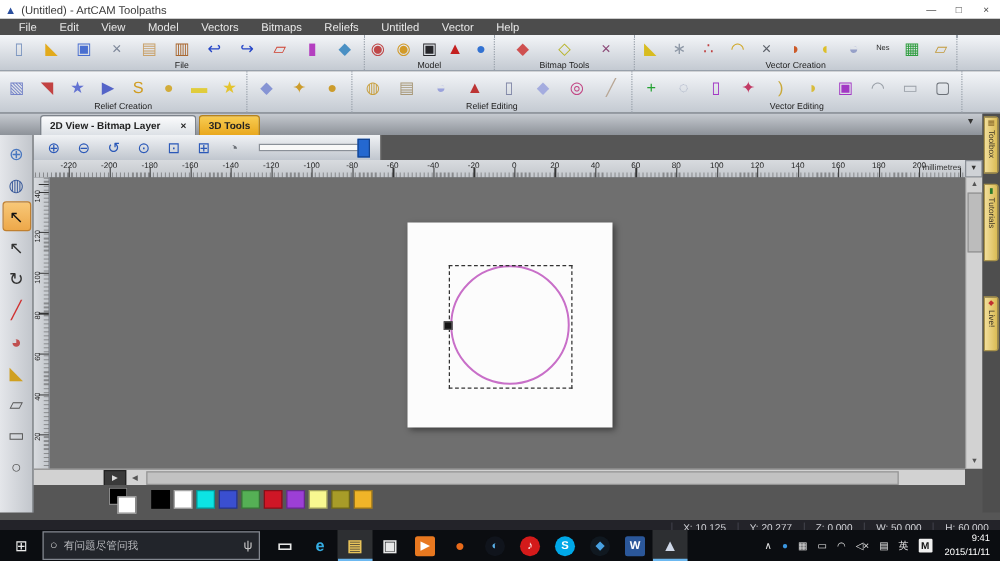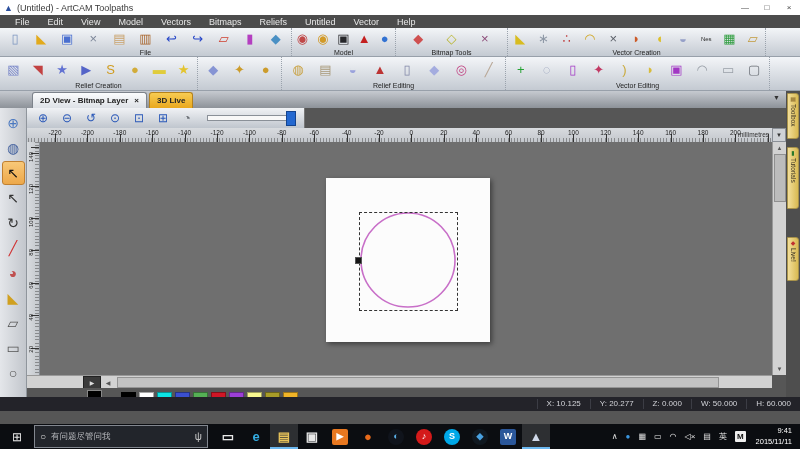--- a/index.html
+++ b/index.html
@@ -20,21 +20,21 @@
   #tbrow2{top:57px;height:34px;}
   .tbgroup{display:flex;flex-direction:column;border-right:1px dotted #9aa2ac;box-sizing:border-box;padding-top:1px;}
   .tbicons{display:flex;flex:1;align-items:center;justify-content:space-evenly;}
   .tbicon{width:22px;height:19px;display:flex;align-items:center;justify-content:center;border-radius:2px;}
   #tbrow2 .tbicon{height:21px;}
   .tbicon span{font-size:13px;line-height:1;}
   .tblabel{font-size:7px;color:#222;text-align:center;height:9px;line-height:9px;}
   
   #tabbar{left:0;top:91px;width:786px;height:17px;background:linear-gradient(#c6cad0,#8d9299);display:flex;align-items:flex-end;padding-left:32px;box-sizing:border-box;}
   .vtab{height:16px;display:flex;align-items:center;padding:0 7px;border:1px solid #7d838b;border-bottom:none;border-radius:3px 3px 0 0;margin-right:2px;box-sizing:border-box;}
-  .vtab.active{background:linear-gradient(#fbfcfd,#dde1e6);}
+  .vtab.active{background:linear-gradient(#fbfcfd,#dde1e6);gap:10px;}
   .vtab span{font-size:8px;font-weight:bold;color:#222;white-space:nowrap;}
   .tabclose{margin-left:6px;font-weight:normal;color:#555;}
   .tab3d{background:linear-gradient(#f8cc52,#e9a81e);border-color:#b5821c;}
   #tab-overflow{position:absolute;right:6px;top:3px;font-size:7px;color:#333;}
   
   #lefttools{left:0;top:108px;width:27px;height:302px;background:linear-gradient(90deg,#e4e6ea,#c2c6cc);border-right:1px solid #8f959c;display:flex;flex-direction:column;align-items:center;padding-top:3px;box-sizing:border-box;}
   .ltool{width:23px;height:24px;display:flex;align-items:center;justify-content:center;border-radius:3px;margin-bottom:1px;}
   .ltool span{font-size:14px;line-height:1;}
   .ltool.active{background:linear-gradient(#f8c878,#eda84a);border:1px solid #c08030;box-sizing:border-box;}
   
@@ -85,21 +85,21 @@
   #swpair{position:relative;width:22px;height:19px;margin-left:60px;margin-right:12px;}
   #swpair .p1{position:absolute;left:0;top:0;width:13px;height:12px;background:#000;border:1px solid #888;}
   #swpair .p2{position:absolute;left:7px;top:7px;width:13px;height:12px;background:#fff;border:1px solid #888;}
   .swatch{width:15px;height:15px;margin-right:3px;border:1px solid rgba(0,0,0,.35);box-sizing:border-box;}
   
   #rightstrip{left:786px;top:91px;width:14px;height:319px;background:#4e4e4e;}
   .rtab{position:absolute;left:1px;width:12px;background:linear-gradient(90deg,#f2de9a,#d9ba52);border:1px solid #a8924a;border-radius:0 3px 3px 0;box-sizing:border-box;display:flex;flex-direction:column;align-items:center;padding-top:2px;}
   .rtab .ric{font-size:6px;line-height:1;margin-bottom:2px;}
   .rtab span.rlb{writing-mode:vertical-rl;font-size:6.5px;color:#3a3222;}
   
-  #statusbar{left:0;top:397px;width:800px;height:14px;background:#232329;display:flex;align-items:center;justify-content:flex-end;}
+  #statusbar{left:0;top:416px;width:800px;height:14px;background:#232329;display:flex;align-items:center;justify-content:flex-end;}
   .stfield{font-size:8px;color:#d2d3d8;padding:0 9px;border-left:1px solid #3c3d45;height:10px;line-height:10px;white-space:nowrap;}
   
   #taskbar{left:0;top:424px;width:800px;height:25px;background:#0b0d11;display:flex;align-items:center;}
   #startbtn{width:34px;height:25px;display:flex;align-items:center;justify-content:center;color:#e8e8e8;font-size:12px;}
   #searchbox{width:174px;height:23px;background:#22252b;border:1px solid #82878f;box-sizing:border-box;display:flex;align-items:center;padding:0 5px;}
   #searchcircle{font-size:10px;color:#d8d8d8;margin-right:5px;}
   #searchtext{font-size:8.5px;color:#b8b9bd;flex:1;white-space:nowrap;overflow:hidden;}
   #micicon{font-size:10px;color:#c8c8c8;}
   #apps{display:flex;height:25px;margin-left:6px;}
   .tbapp{width:28px;height:25px;display:flex;align-items:center;justify-content:center;box-sizing:border-box;}
@@ -361,21 +361,21 @@
       <div class="tblabel">Vector Editing</div>
     </div>
   </div>
 
 <div id="tabbar" class="abs">
   <div class="vtab active">
     <span>2D View - Bitmap Layer</span>
     <span class="tabclose">×</span>
   </div>
   <div class="vtab tab3d">
-    <span>3D Live</span>
+    <span>3D Tools</span>
   </div>
   <div id="tab-overflow">▼</div>
 </div>
 
 <div id="lefttools" class="abs">
     <div class="ltool">
       <span style="color: rgb(74, 120, 192);">⊕</span>
     </div>
     <div class="ltool">
       <span style="color: rgb(58, 90, 154);">◍</span>

